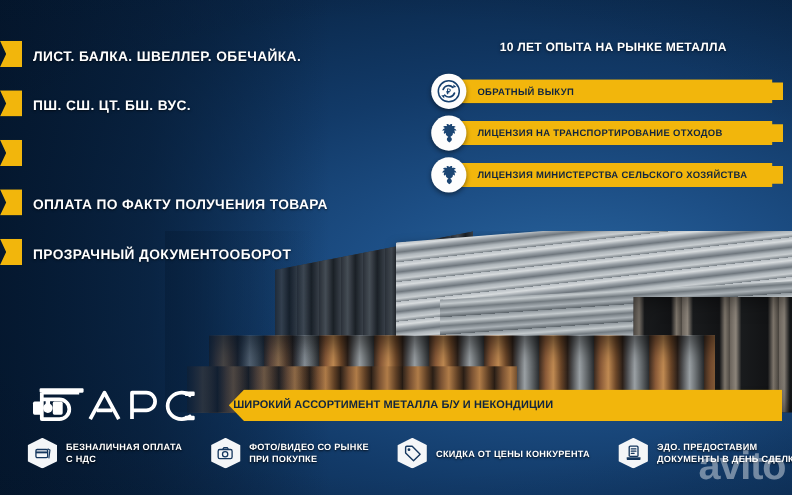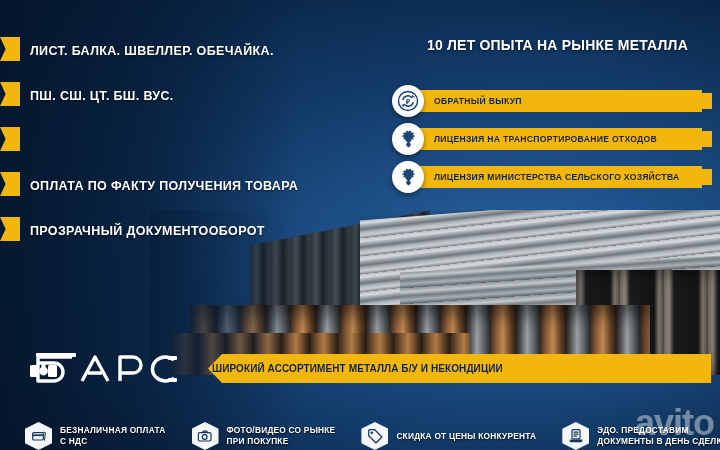--- a/index.html
+++ b/index.html
@@ -64,25 +64,25 @@
   
   .flist{position:absolute;left:0;top:28px;width:360px;}
   .frow{position:relative;height:45px;display:flex;align-items:center;}
   .ribbon{position:absolute;left:0;top:9px;width:20px;height:24px;background:#f2b60c;
     clip-path:polygon(0 0,100% 0,100% 100%,0 100%,28% 50%);}
   .frow .ftxt{margin-left:30px;color:#ffffff;font-size:12.5px;font-weight:700;
     letter-spacing:.35px;text-shadow:0 1px 2px rgba(0,0,0,.6);white-space:nowrap;}
 
   
   .headline{position:absolute;left:405px;top:37px;width:305px;text-align:center;
-    color:#fff;font-size:14px;font-weight:700;letter-spacing:.2px;
+    color:#fff;font-size:11px;font-weight:700;letter-spacing:.2px;
     text-shadow:0 1px 3px rgba(0,0,0,.65);white-space:nowrap;}
 
   
-  .badges{position:absolute;left:392px;top:90px;width:320px;}
+  .badges{position:absolute;left:392px;top:72px;width:320px;}
   .badge{position:relative;height:22px;margin-bottom:16px;}
   .badge .bar{position:absolute;left:14px;top:0;right:0;height:22px;background:#f2b60c;
     clip-path:polygon(0 0,calc(100% - 10px) 0,calc(100% - 10px) 3px,100% 3px,100% 19px,calc(100% - 10px) 19px,calc(100% - 10px) 100%,0 100%);
     box-shadow:0 2px 4px rgba(0,0,0,.4);}
   .badge .ico{position:absolute;left:0;top:-5px;width:32px;height:32px;border-radius:50%;
     background:#fdfdfd;box-shadow:0 2px 5px rgba(0,0,0,.45);
     display:flex;align-items:center;justify-content:center;}
   .badge .btxt{position:absolute;left:42px;top:0;height:22px;line-height:22px;
     color:#11253f;font-size:8.6px;font-weight:700;letter-spacing:.3px;white-space:nowrap;}
 
@@ -91,21 +91,21 @@
   .logo svg{display:block;}
 
   
   .banner{position:absolute;left:208px;top:354px;width:503px;height:29px;background:#f2b60c;
     clip-path:polygon(14px 0,100% 0,100% 100%,14px 100%,14px 100%,0 50%,14px 0);
     box-shadow:0 2px 6px rgba(0,0,0,.45);}
   .banner .btext{position:absolute;left:4px;right:0;top:0;height:29px;line-height:29px;
     text-align:left;color:#11253f;font-size:10px;font-weight:700;letter-spacing:.1px;white-space:nowrap;}
 
   
-  .bfeat{position:absolute;left:0;top:398px;width:715px;height:52px;display:flex;align-items:flex-end;}
+  .bfeat{position:absolute;left:0;top:398px;width:715px;height:52px;display:flex;align-items:flex-start;}
   .bitem{display:flex;align-items:center;}
   .bitem .shield{width:27px;height:28px;flex:0 0 27px;
     background:#f4f6f8;
     clip-path:polygon(50% 0,100% 24%,100% 76%,50% 100%,0 76%,0 24%);
     display:flex;align-items:center;justify-content:center;
     box-shadow:0 2px 4px rgba(0,0,0,.45);}
   .bitem .blab{margin-left:8px;color:#fff;font-size:8.3px;font-weight:700;line-height:11px;
     letter-spacing:.25px;text-shadow:0 1px 2px rgba(0,0,0,.85);white-space:nowrap;}
 
   

